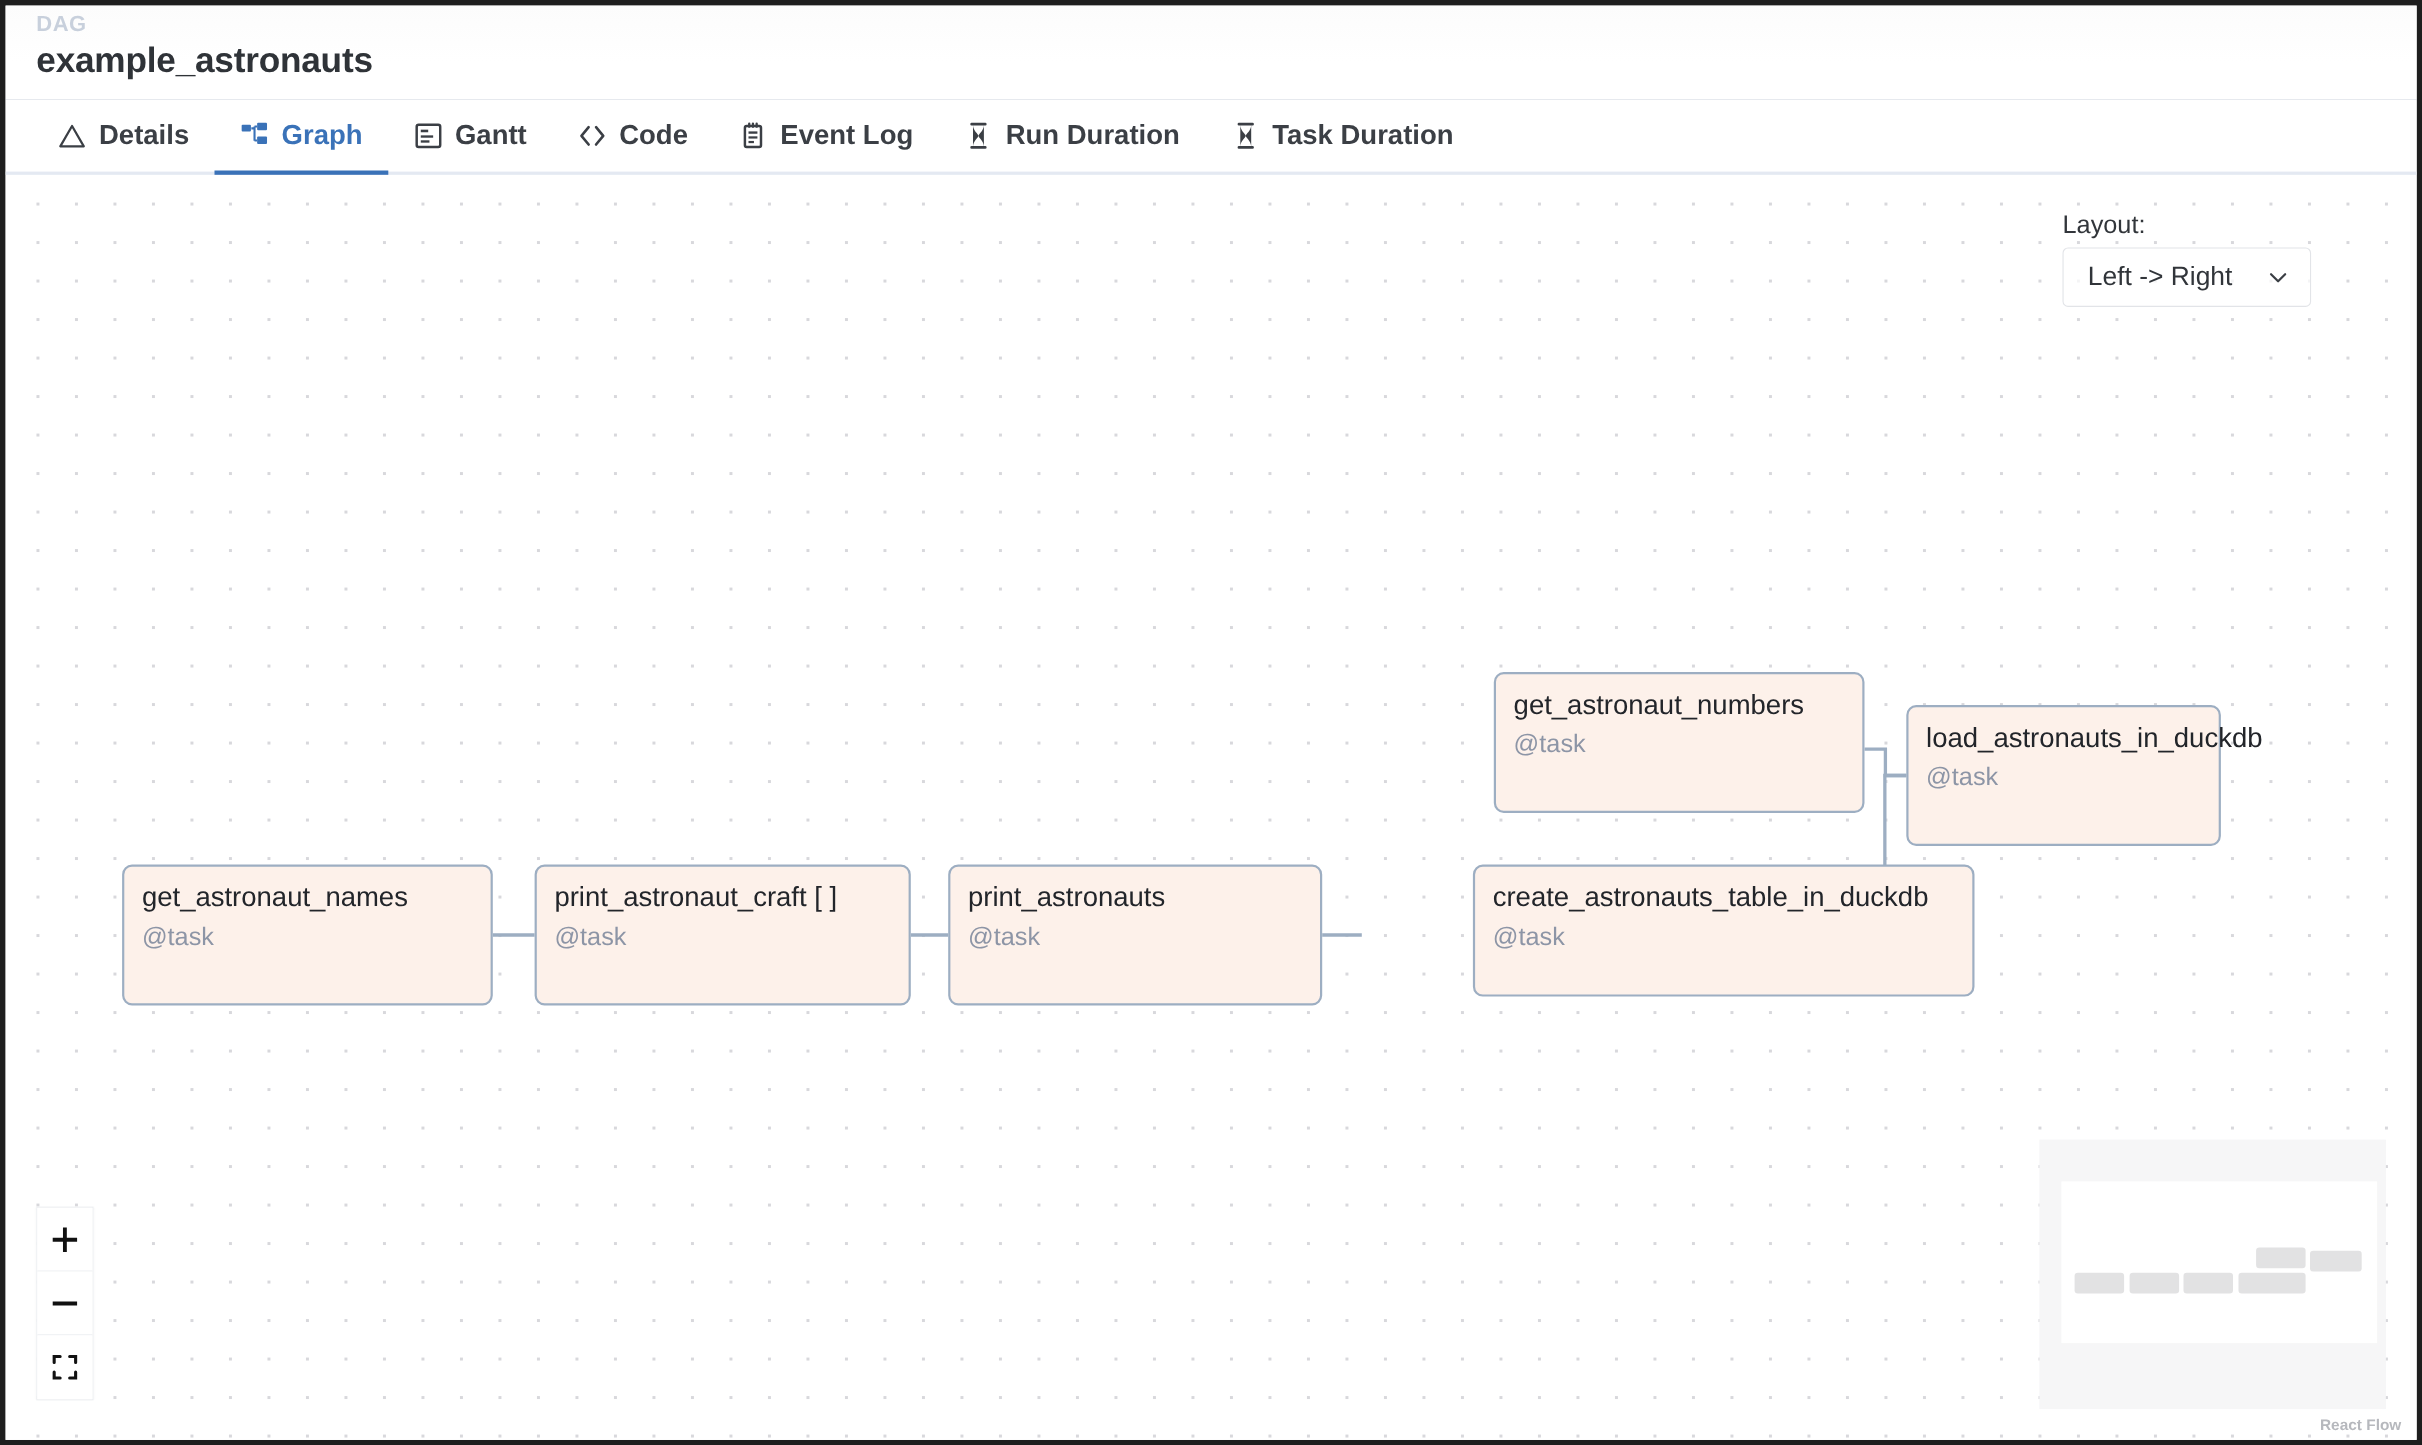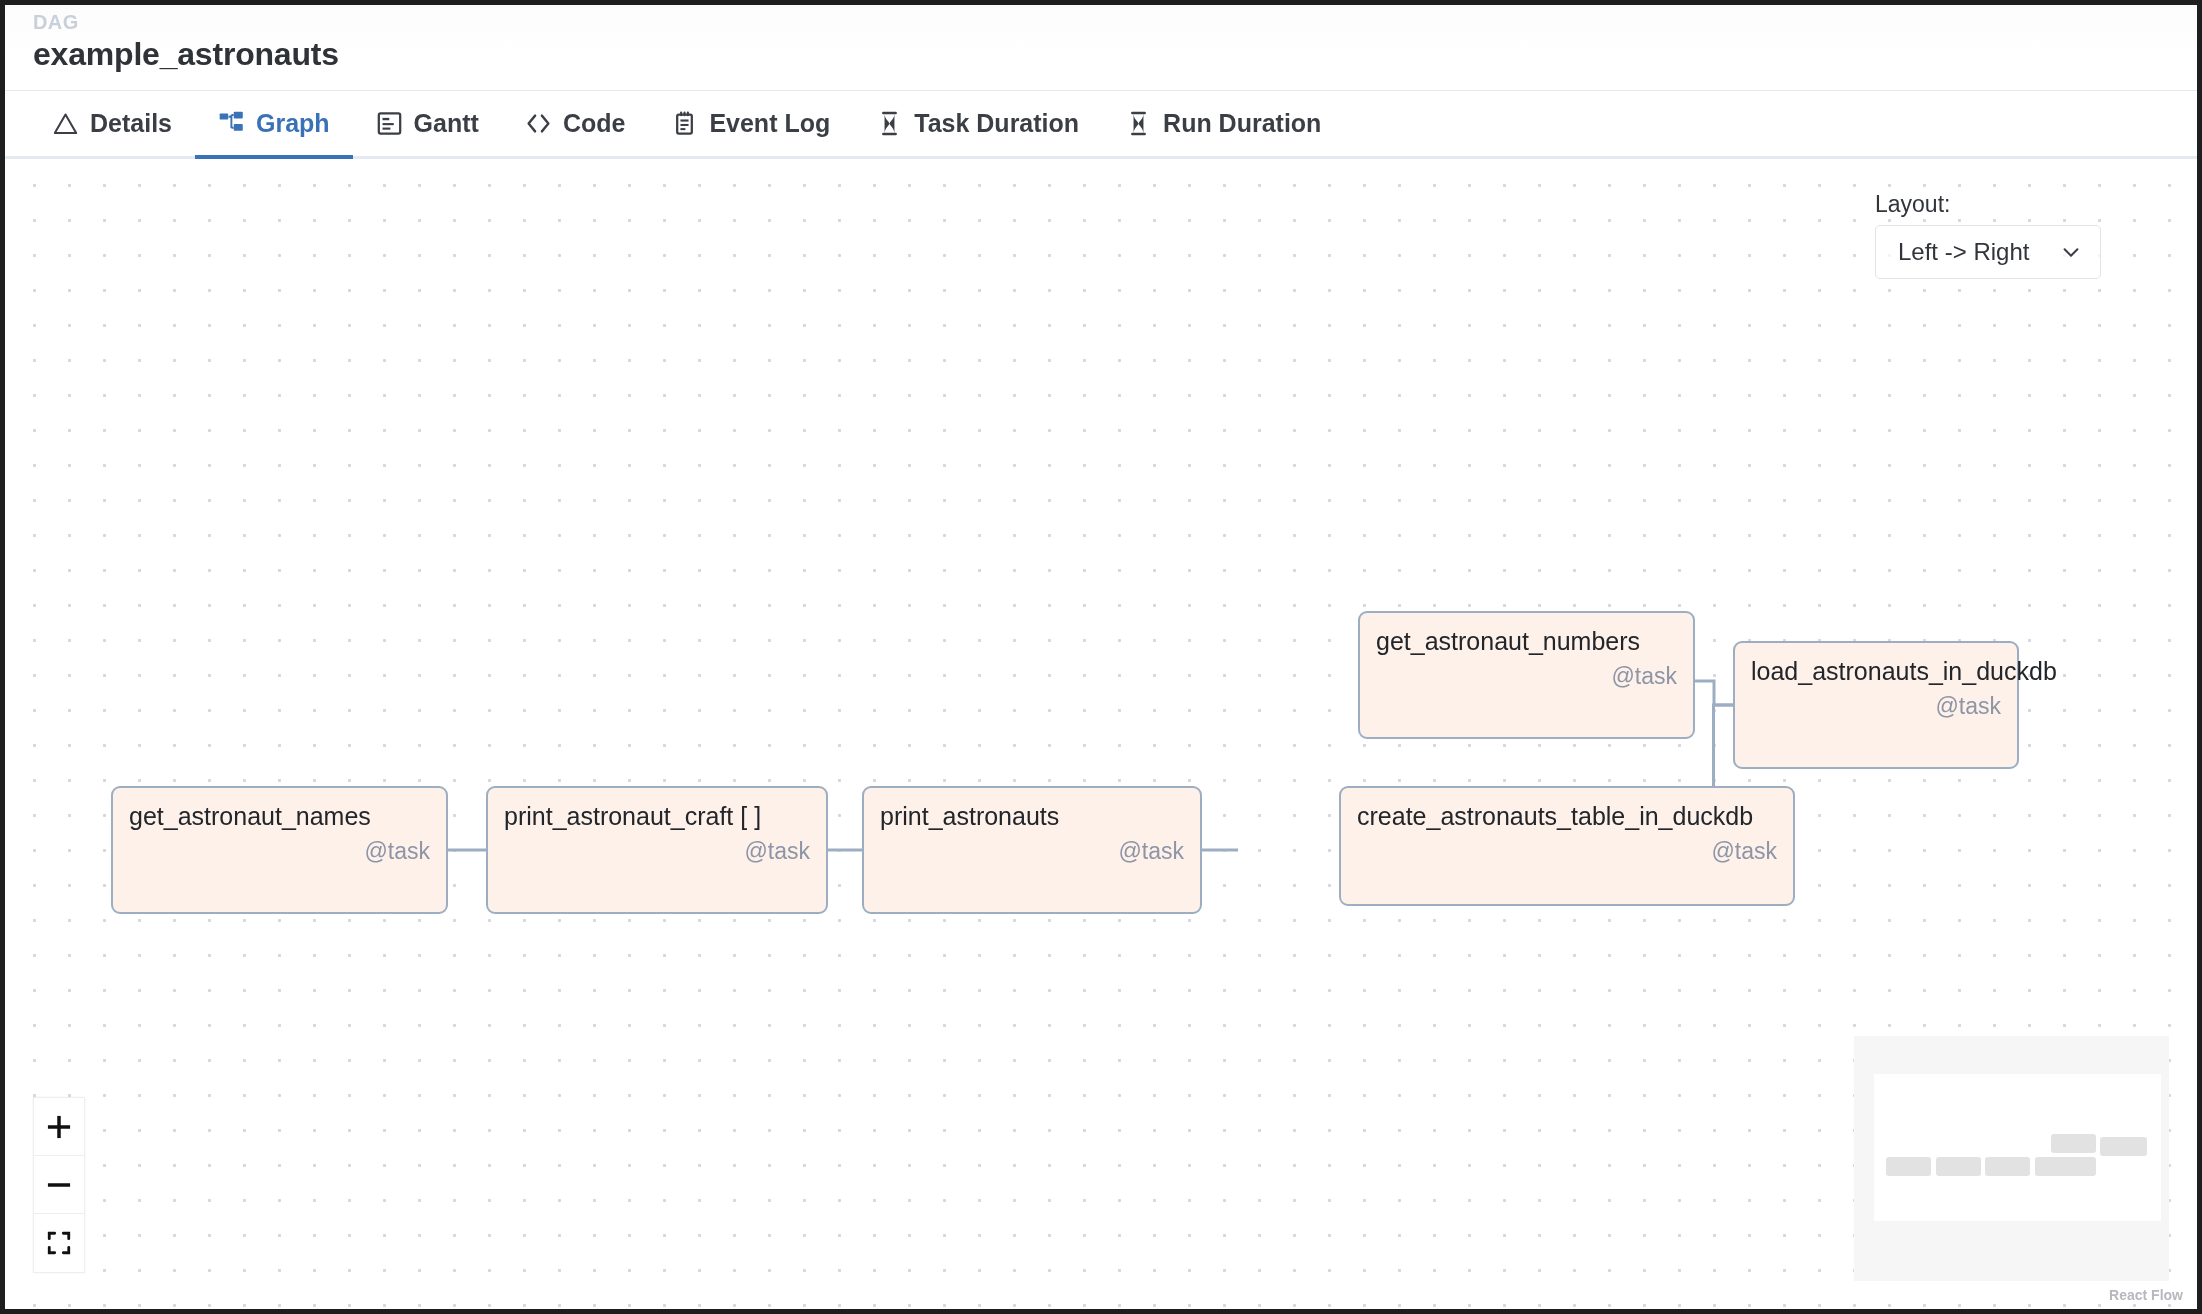--- a/index.html
+++ b/index.html
@@ -141,21 +141,20 @@
     font-size: 25px;
     color: #22252a;
     line-height: 1.25;
     white-space: nowrap;
   }
   .node-sub {
     font-size: 23px;
     color: #8d95a6;
     line-height: 1.35;
     margin-top: 4px;
-    text-align: right;
   }
 
   
   .edges {
     position: absolute;
     left: 0; top: 0;
     width: 100%; height: 100%;
     z-index: 2;
     pointer-events: none;
   }
@@ -275,31 +274,31 @@
         <span>Event Log</span>
       </div>
       <div class="tab">
         <span class="tab-icon">
           <svg viewBox="0 0 24 24" width="27" height="27">
             <path d="M6.5 2.6 h11 M6.5 21.4 h11" stroke="#3b3f45" stroke-width="2.2" stroke-linecap="round"></path>
             <path d="M7.6 3 C7.6 8 12 10.4 12 12 C12 13.6 7.6 16 7.6 21 Z" fill="#3b3f45"></path>
             <path d="M16.4 3 C16.4 8 12 10.4 12 12 C12 13.6 16.4 16 16.4 21 Z" fill="#3b3f45"></path>
           </svg>
         </span>
-        <span>Task Duration</span>
+        <span>Run Duration</span>
       </div>
       <div class="tab">
         <span class="tab-icon">
           <svg viewBox="0 0 24 24" width="27" height="27">
             <path d="M6.5 2.6 h11 M6.5 21.4 h11" stroke="#3b3f45" stroke-width="2.2" stroke-linecap="round"></path>
             <path d="M7.6 3 C7.6 8 12 10.4 12 12 C12 13.6 7.6 16 7.6 21 Z" fill="#3b3f45"></path>
             <path d="M16.4 3 C16.4 8 12 10.4 12 12 C12 13.6 16.4 16 16.4 21 Z" fill="#3b3f45"></path>
           </svg>
         </span>
-        <span>Run Duration</span>
+        <span>Task Duration</span>
       </div>
     </div>
 
   <div class="canvas-wrap">
 
     <div class="layout-panel">
       <div class="layout-label">Layout:</div>
       <div class="layout-select">
         <span class="layout-select-value">Left -&gt; Right</span>
         <span class="chev">

